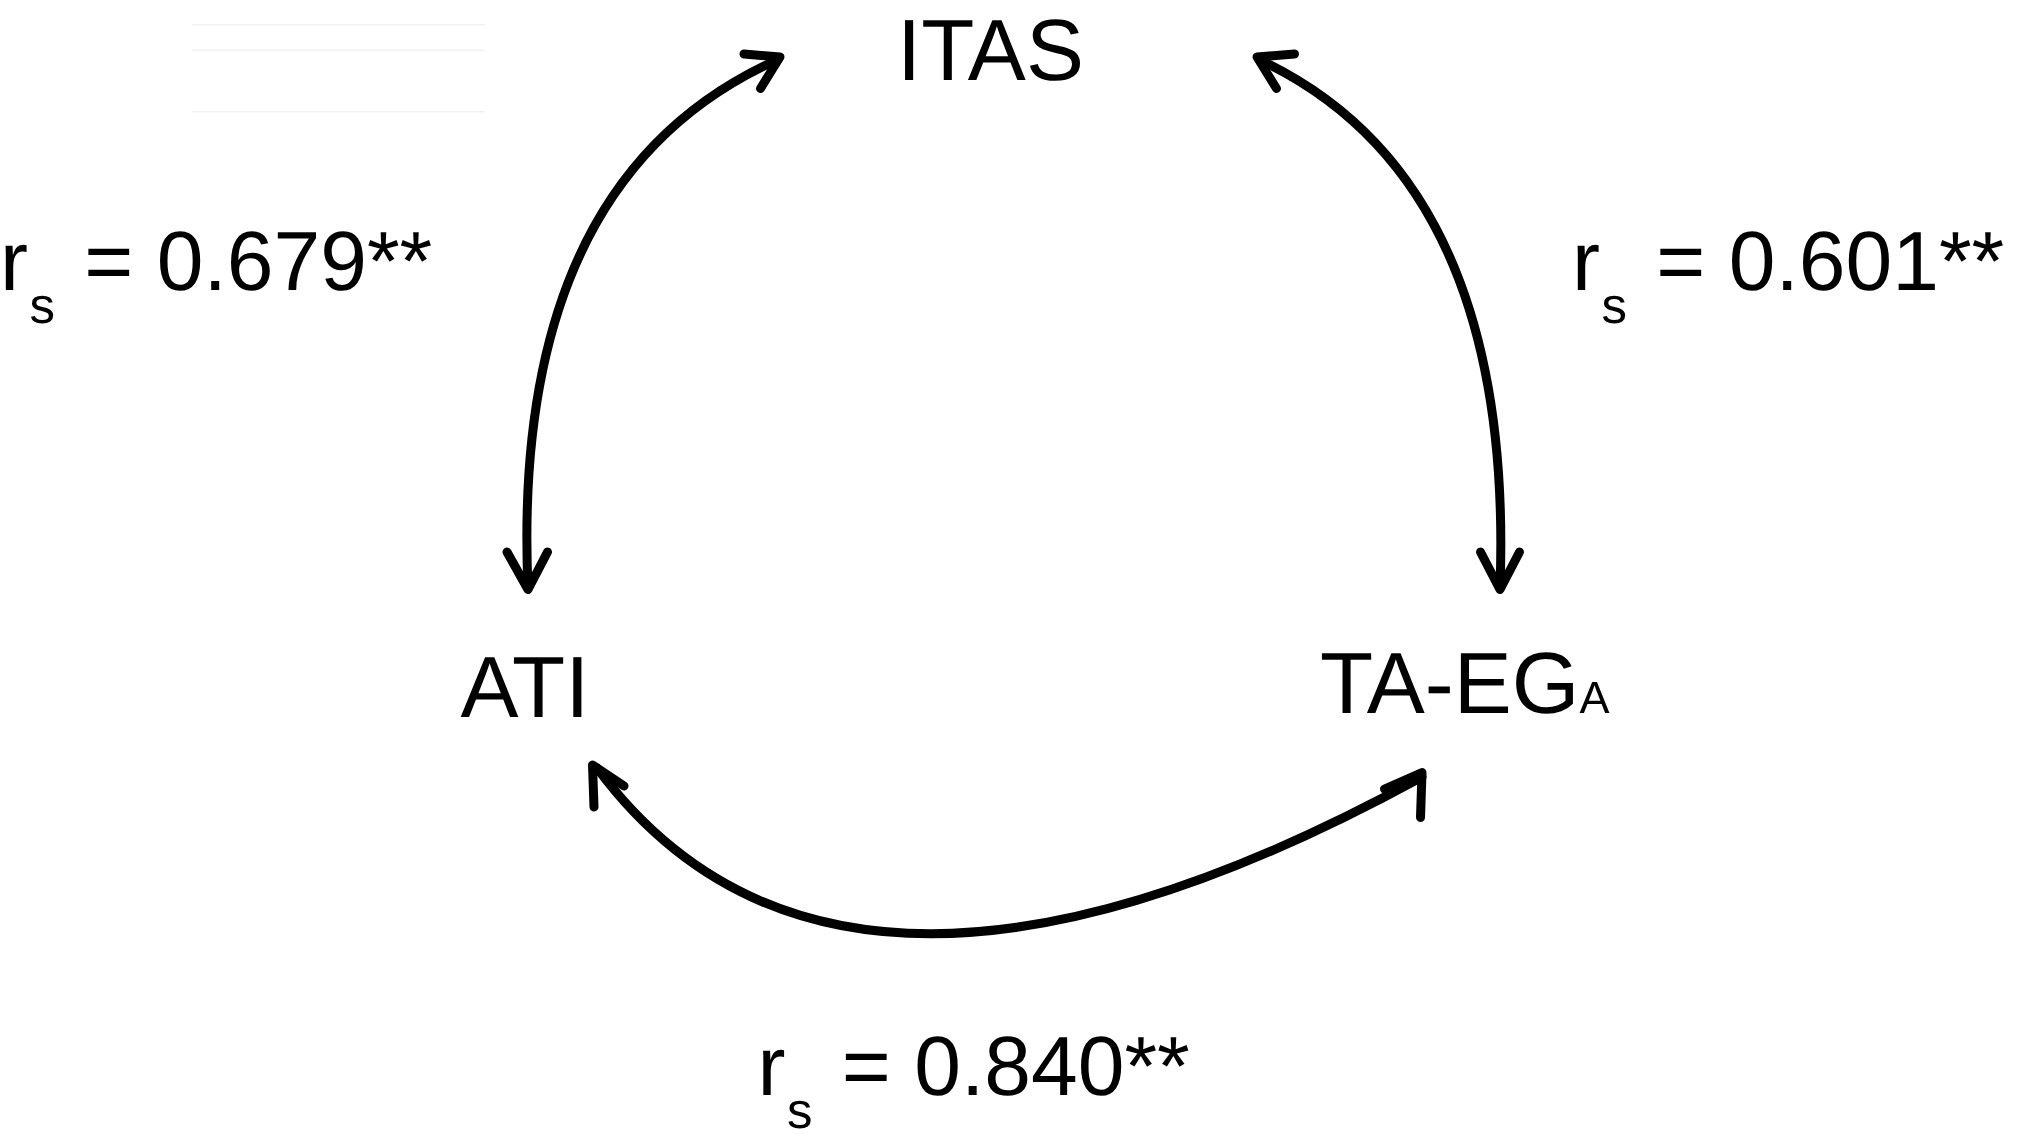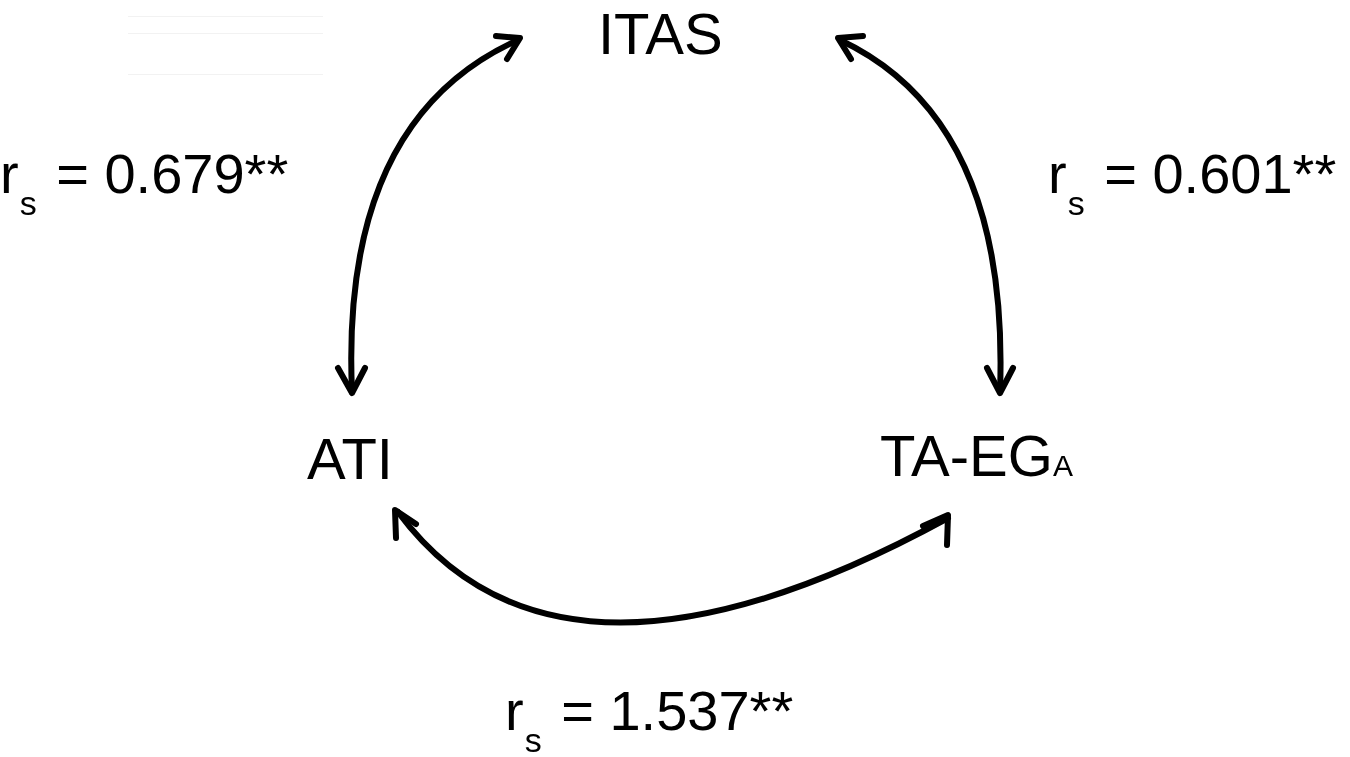--- a/index.html
+++ b/index.html
@@ -51,14 +51,14 @@
 
 <div class="corr" style="left:0px; top:146px;">
   <span class="r">r</span><span class="s">s</span><span> = 0.679**</span>
 </div>
 
 <div class="corr" style="left:1016px; top:146px;margin-left:32px;">
   <span class="r">r</span><span class="s">s</span><span> = 0.601**</span>
 </div>
 
 <div class="corr" style="left:505px; top:683px;">
-  <span class="r">r</span><span class="s">s</span><span> = 1.537**</span>
+  <span class="r">r</span><span class="s">s</span><span> = 0.840**</span>
 </div>
 
 </body></html>

